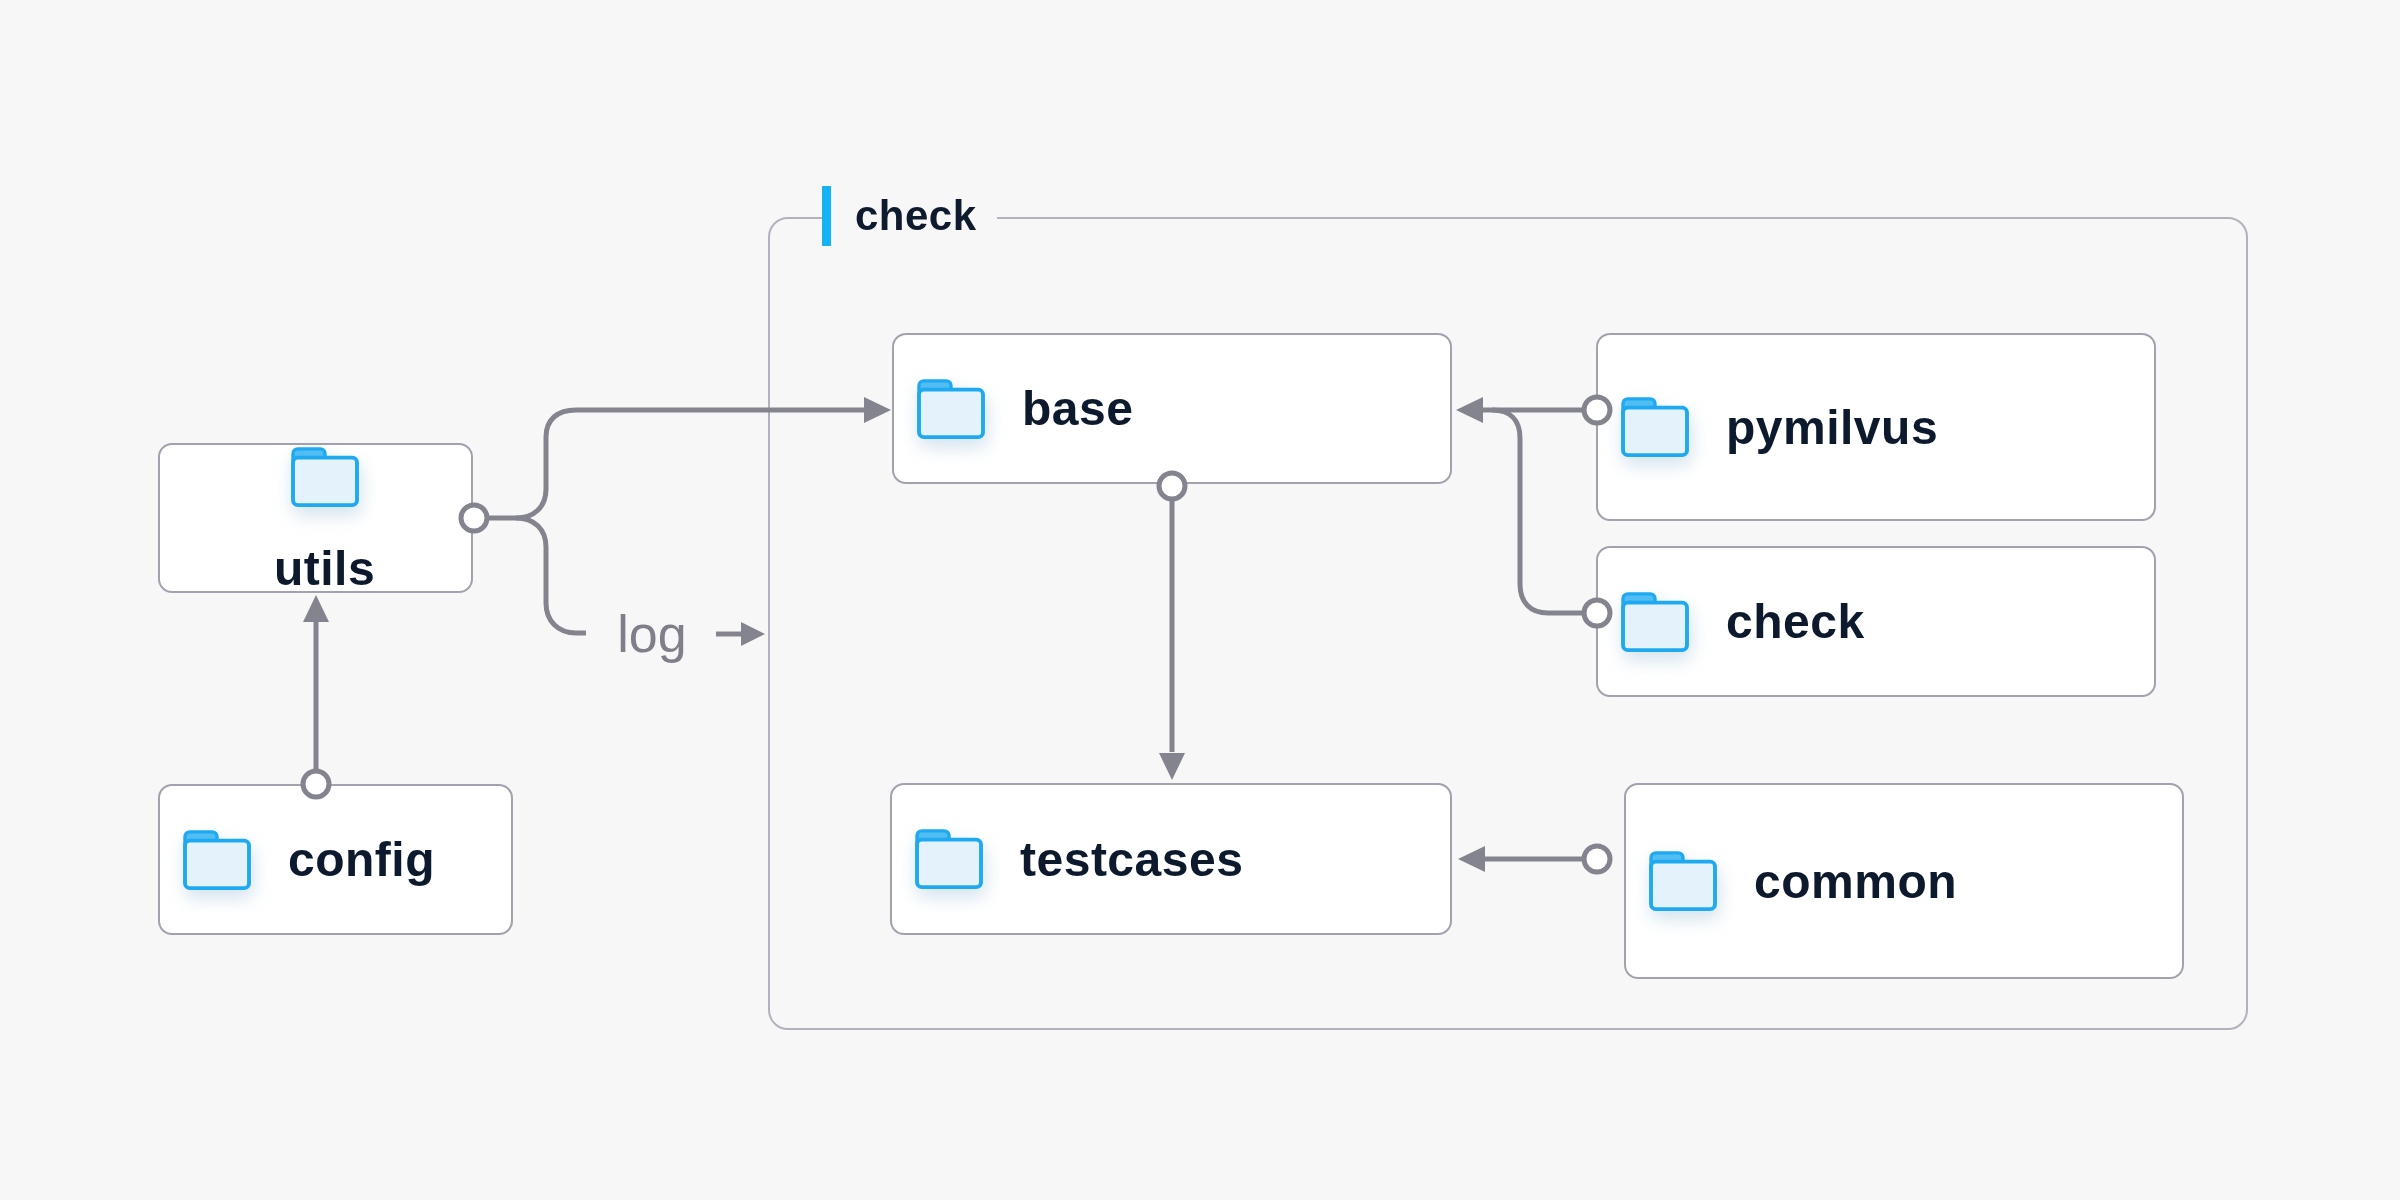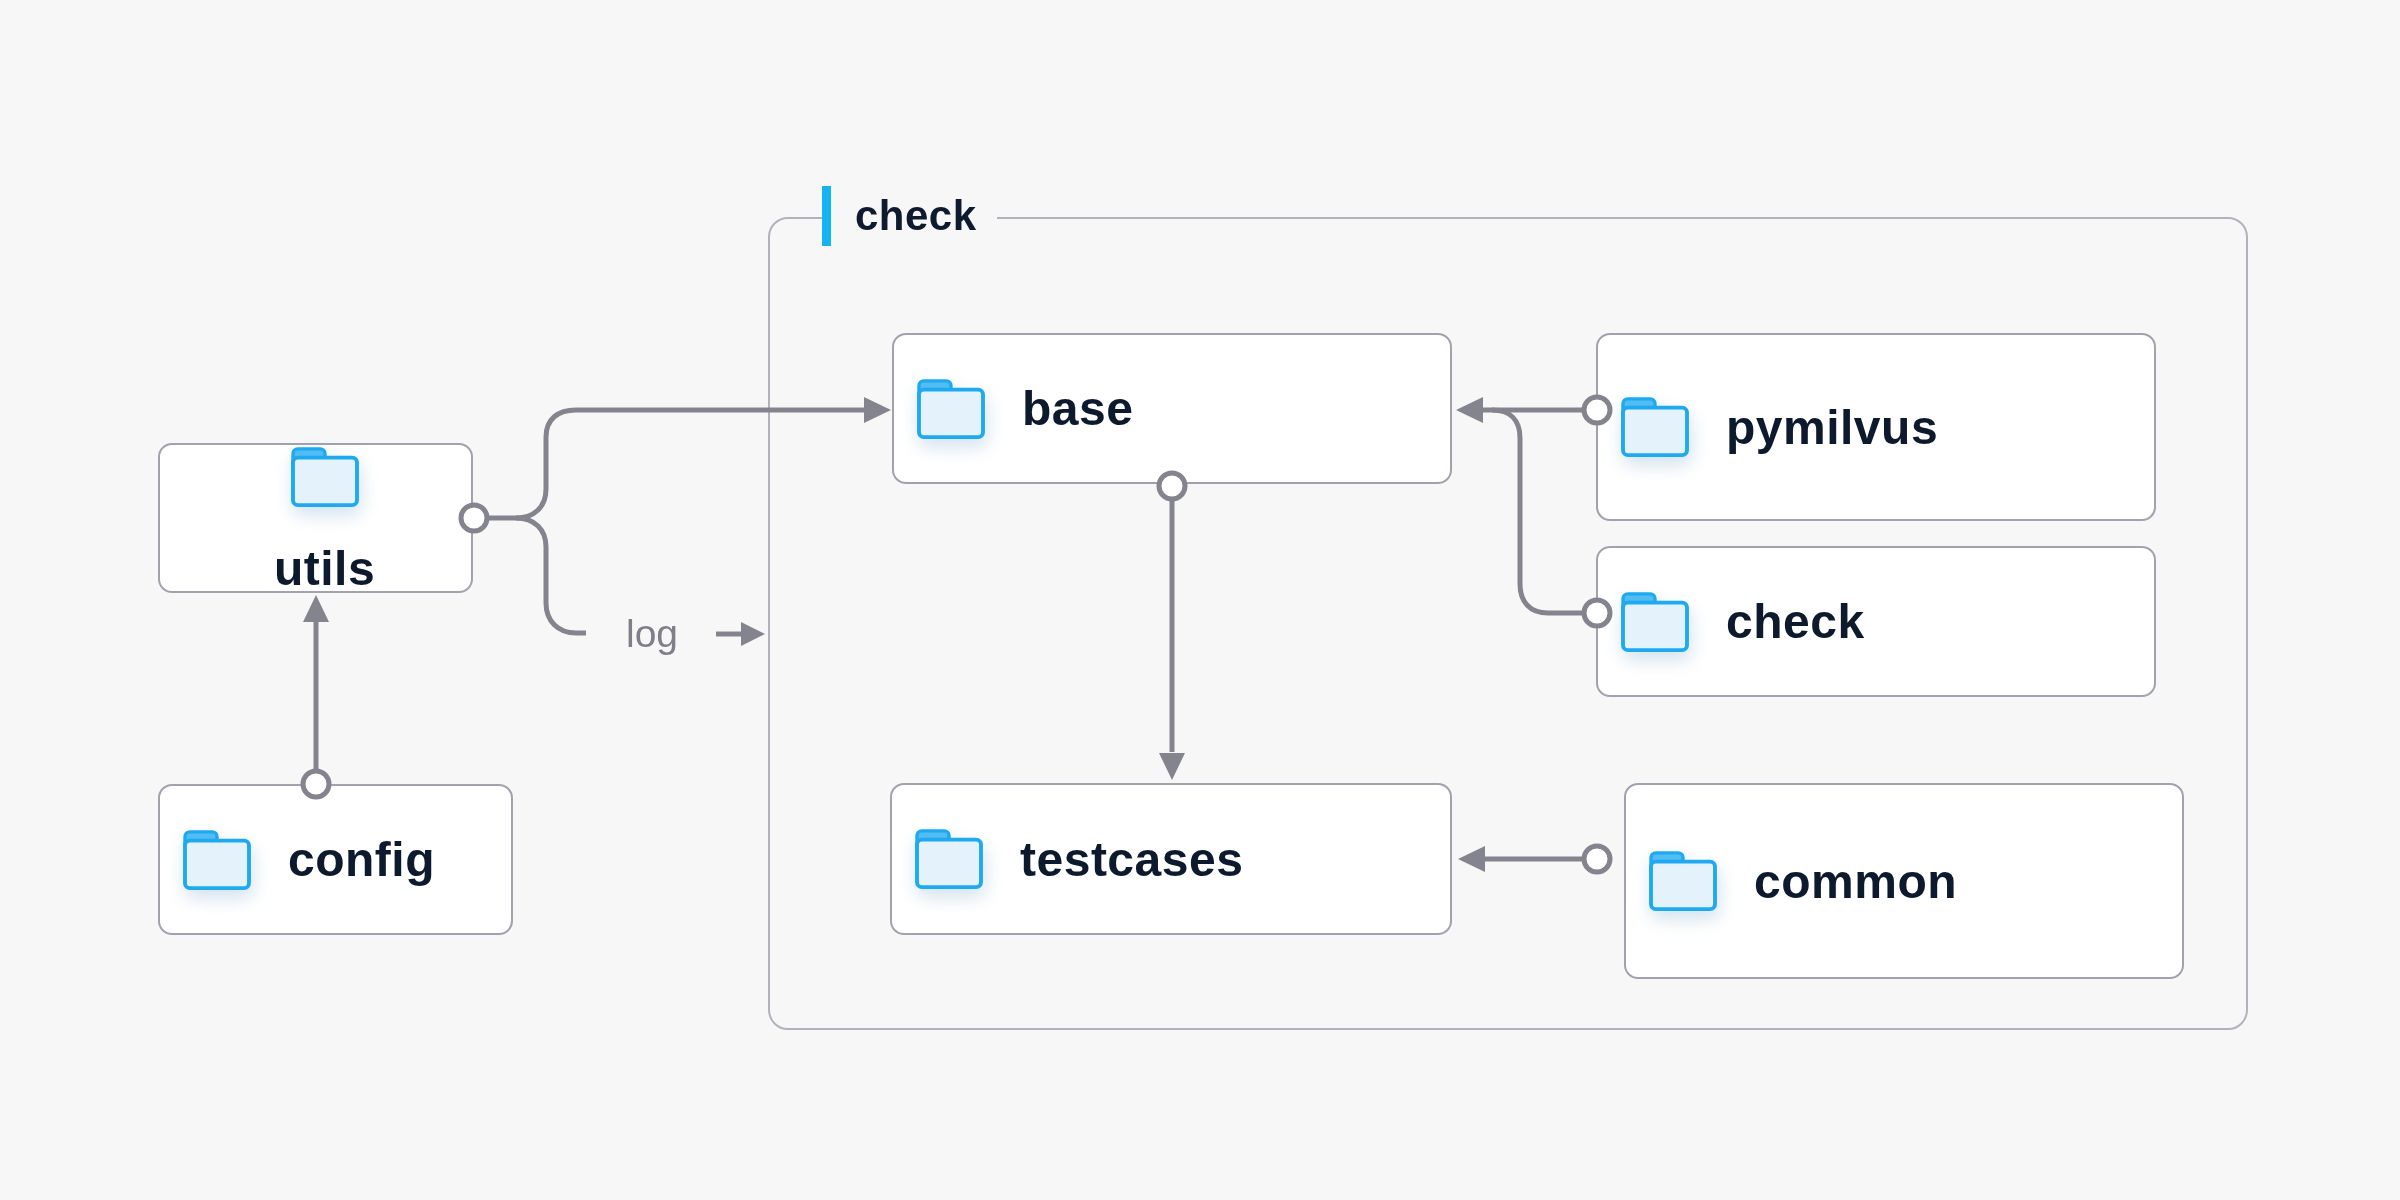--- a/index.html
+++ b/index.html
@@ -107,21 +107,21 @@
 
   
   .edge-label {
     position: absolute;
     left: 602px;
     top: 604px;
     width: 100px;
     height: 60px;
     line-height: 60px;
     text-align: center;
-    font-size: 39px;
+    font-size: 52px;
     font-weight: 500;
     color: #7f7f8a;
     z-index: 6;
   }
 </style>
 </head>
 <body>
 
 <div id="canvas">
 

